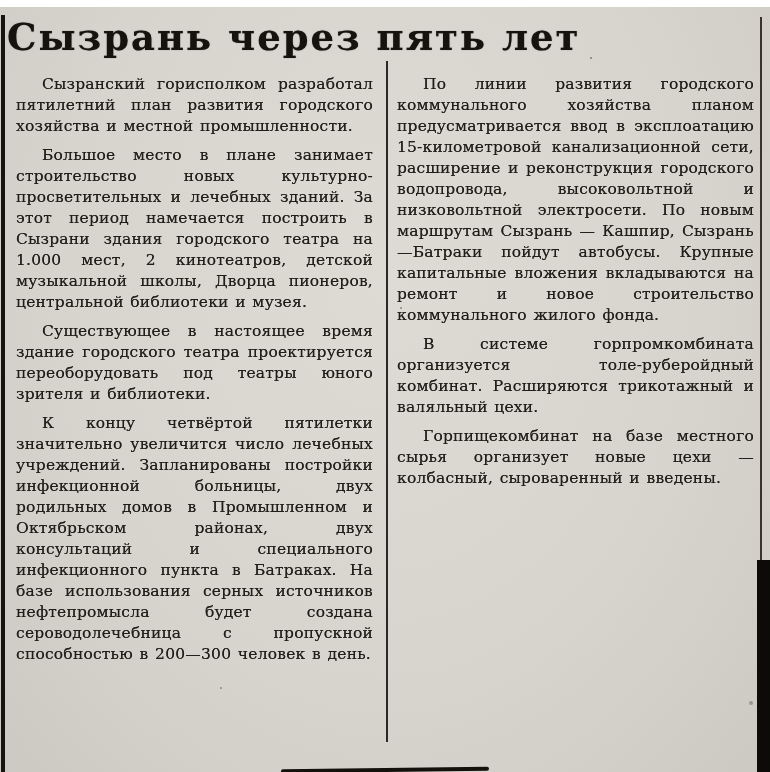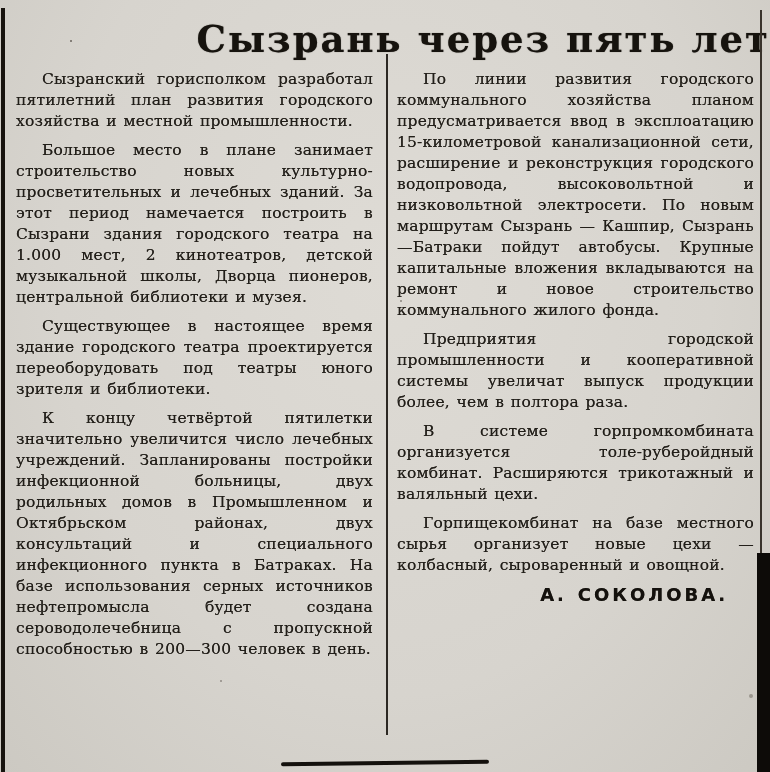--- a/index.html
+++ b/index.html
@@ -13,23 +13,23 @@
     position: relative;
     width: 770px;
     height: 772px;
     background-color: #d9d6d0;
     background-image: radial-gradient(ellipse at 50% 35%, #dedbd5 0%, #d7d4ce 60%, #ccc9c2 100%);
     font-family: "DejaVu Serif", "Liberation Serif", serif;
     color: #201d19;
     box-sizing: border-box;
   }
   .title {
-    margin: 0;
-    padding-top: 16px;
-    text-align: right;
+    margin: 7px;
+    padding-top: 7px;
+    text-align: left;
     font-size: 37px;
     font-weight: 700;
     letter-spacing: 2px;
     color: #16130e;
     text-shadow: 0 0 1px rgba(22,18,12,0.55);
     line-height: 46px;
   }
   .columns {
     display: flex;
     padding: 7px 16px 0 16px;
@@ -134,24 +134,22 @@
 
   <div class="columns">
     <div class="col">
       <p>Сызранский горисполком разработал пятилетний план развития городского хозяйства и местной промышленности.</p>
       <p>Большое место в плане занимает строительство новых культурно-просветительных и лечебных зданий. За этот период намечается построить в Сызрани здания городского театра на 1.000 мест, 2 кинотеатров, детской музыкальной школы, Дворца пионеров, центральной библиотеки и музея.</p>
       <p>Существующее в настоящее время здание городского театра проектируется переоборудовать под театры юного зрителя и библиотеки.</p>
       <p>К концу четвёртой пятилетки значительно увеличится число лечебных учреждений. Запланированы постройки инфекционной больницы, двух родильных домов в Промышленном и Октябрьском районах, двух консультаций и специального инфекционного пункта в Батраках. На базе использования серных источников нефтепромысла будет создана сероводолечебница с пропускной способностью в 200—300 человек в день.</p>
     </div>
     <div class="col">
       <p>По линии развития городского коммунального хозяйства планом предусматривается ввод в эксплоатацию 15-километровой канализационной сети, расширение и реконструкция городского водопровода, высоковольтной и низковольтной электросети. По новым маршрутам Сызрань — Кашпир, Сызрань—Батраки пойдут автобусы. Крупные капитальные вложения вкладываются на ремонт и новое строительство коммунального жилого фонда.</p>
-      <p>Предприятия городской промышленности и кооперативной системы увеличат выпуск продукции более, чем в полтора раза.</p>
       <p>В системе горпромкомбината организуется толе-руберойдный комбинат. Расширяются трикотажный и валяльный цехи.</p>
-      <p>Горпищекомбинат на базе местного сырья организует новые цехи — колбасный, сыроваренный и овощной.</p>
-      <p class="signature">А. СОКОЛОВА.</p>
+      <p>Горпищекомбинат на базе местного сырья организует новые цехи — колбасный, сыроваренный и введены.</p>
 
     </div>
   </div>
 
   <div class="gutter-rule"></div>
   <div class="left-edge-rule"></div>
   <div class="right-edge-rule"></div>
   <div class="right-edge-bar"></div>
   <div class="bottom-rule"></div>
   <div class="speckles"></div>

